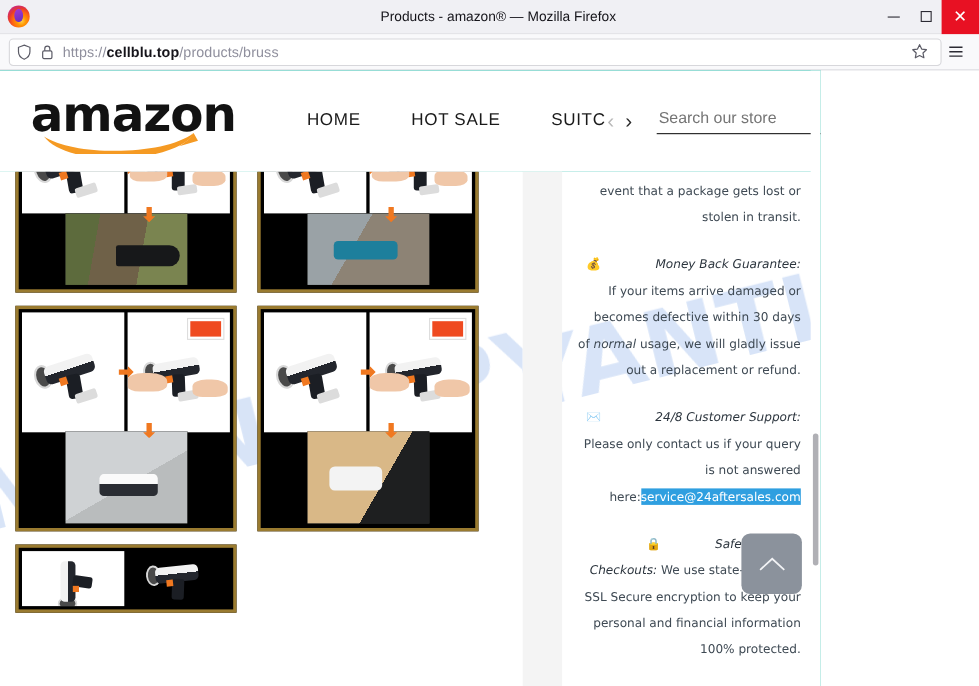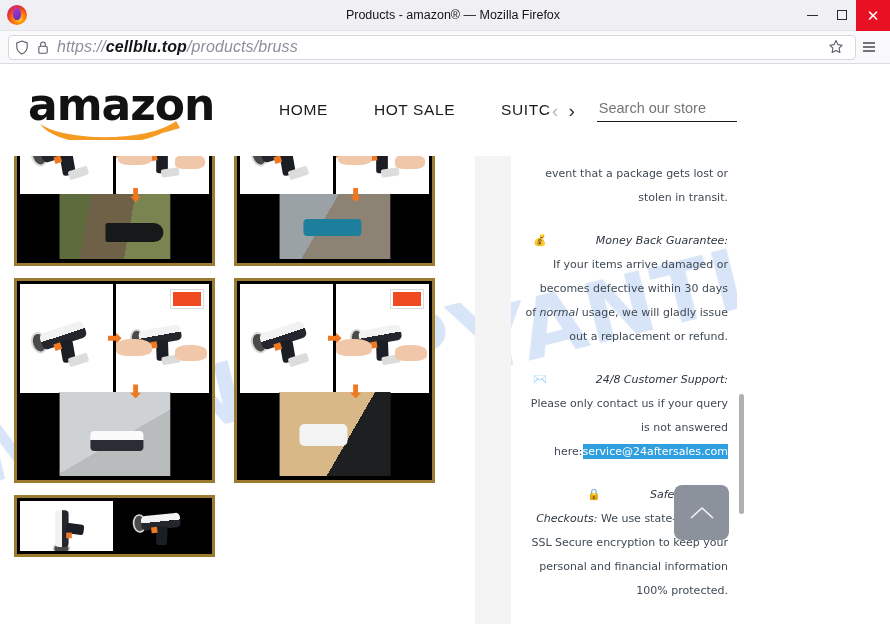--- a/index.html
+++ b/index.html
@@ -45,21 +45,21 @@
     height: 33px; background: #f9f9fb;
     display: flex; align-items: center; gap: 0;
     padding: 0 8px; border-bottom: 1px solid #dcdce0;
   }
   .urlbar {
     flex: 1; height: 25px; background: #ffffff; border-radius: 4px;
     display: flex; align-items: center; gap: 8px; padding: 0 6px;
     border: 1px solid #d7d7db;
   }
   .ic { flex: 0 0 auto; display: flex; align-items: center; justify-content: center; }
-  .url-text { font-size: 16px; color: #8f8f9d; white-space: nowrap; letter-spacing: .1px; font-style: italic; }
+  .url-text { font-size: 13px; color: #8f8f9d; white-space: nowrap; letter-spacing: .1px; }
   .url-text b { color: #15141a; font-weight: 700; }
   .urlbar-right { margin-left: auto; display: flex; align-items: center; gap: 2px; }
   .nav-icon-btn { width: 26px; height: 25px; display: flex; align-items: center; justify-content: center; }
 
   
   .page {
     position: relative; width: 746px; height: 560px;
     background: #14b8a6; overflow: hidden;
   }
 

